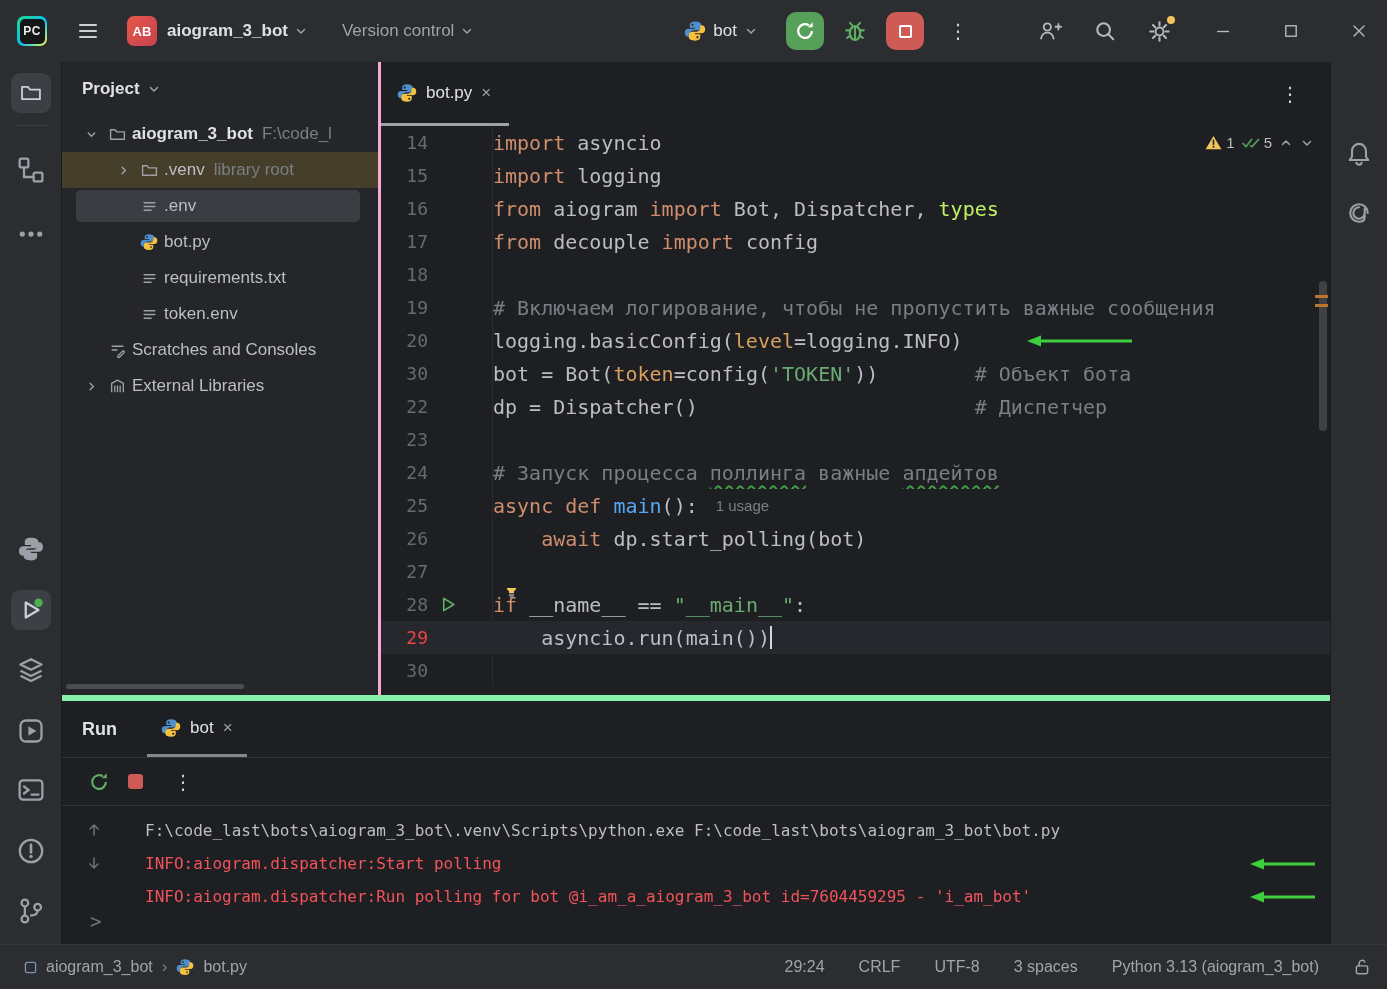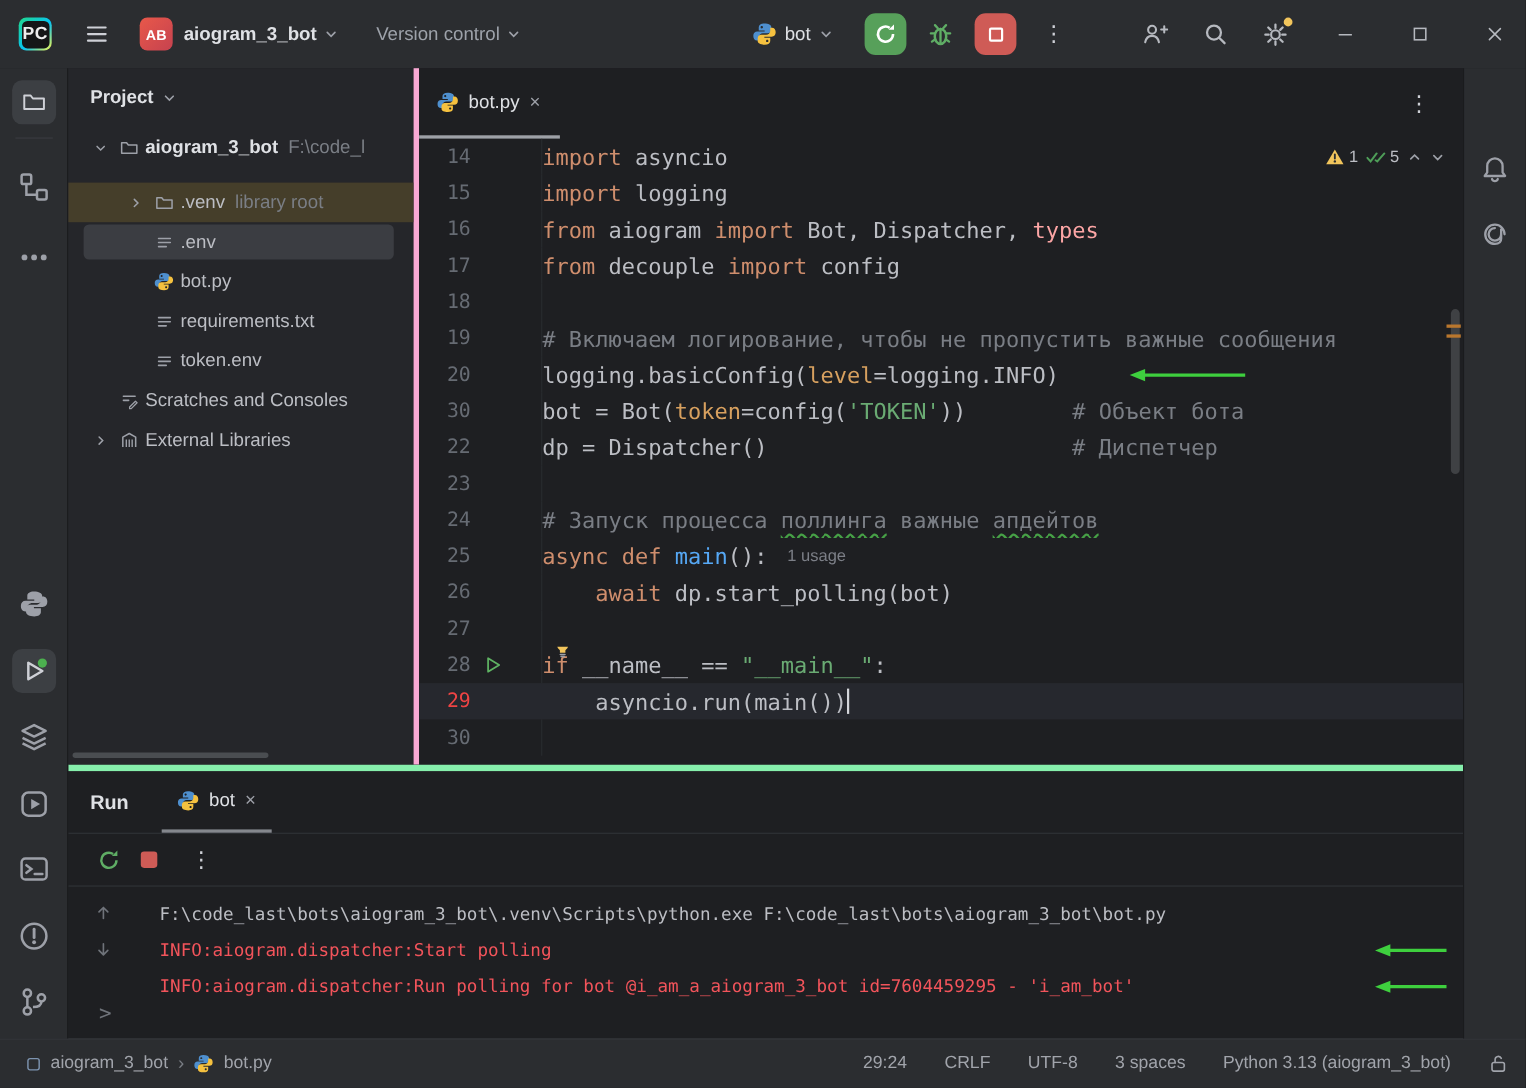--- a/index.html
+++ b/index.html
@@ -6,21 +6,21 @@
   html,body{width:1387px;height:989px;overflow:hidden;background:#1e1f22;
     font-family:"Liberation Sans","DejaVu Sans",sans-serif;color:#bcbec4;-webkit-font-smoothing:antialiased}
   svg{display:block}
   .window{width:1387px;height:989px;display:flex;flex-direction:column}
 
   
   .titlebar{height:62px;background:#2b2d30;display:flex;align-items:center;flex-shrink:0}
   .logo{width:30px;height:30px;border-radius:7px;margin-left:17px;flex-shrink:0;
     background:linear-gradient(135deg,#21d789,#07c3f2 55%,#fcf84a);padding:2.5px}
   .logo .in{width:100%;height:100%;background:#151617;border-radius:5px;display:flex;align-items:center;justify-content:center;
-    font-size:16px;font-weight:700;color:#ededed;letter-spacing:.5px}
+    font-size:12px;font-weight:700;color:#ededed;letter-spacing:.5px}
   .burger{margin-left:32px;display:flex;flex-direction:column;gap:4px;cursor:pointer}
   .burger i{display:block;width:18px;height:2px;background:#ced0d6;border-radius:1px}
   .badge{width:30px;height:30px;border-radius:7px;margin-left:30px;background:linear-gradient(135deg,#e8584a,#c6424f);
     color:#fff;font-size:13px;font-weight:700;display:flex;align-items:center;justify-content:center}
   .proj-name{margin-left:10px;font-size:17px;font-weight:600;color:#dfe1e5}
   .chev{margin-left:6px}
   .vcs{margin-left:34px;font-size:17px;color:#9da2aa}
   .tb-spacer{flex:1}
   .runcfg{display:flex;align-items:center;gap:7px}
   .runcfg span{font-size:17px;color:#dfe1e5}
@@ -43,21 +43,21 @@
   .stripe{border-right:1px solid #1a1b1d}
   .stripe.right{border-right:none}
   .sic{position:absolute;left:50%;transform:translateX(-50%);cursor:pointer;color:#9da0a8}
   .sic.box{width:40px;height:40px;border-radius:9px;background:#3c3f43;display:flex;align-items:center;justify-content:center}
   .stripe-div{position:absolute;top:63px;left:50%;transform:translateX(-50%);width:34px;height:1px;background:#3b3d41}
 
   .central{flex:1;display:flex;flex-direction:column;min-width:0}
   .toprow{flex:1;display:flex;min-height:0}
 
   
-  .project{width:319px;background:#25262a;border-right:5px solid #f9a8d4;position:relative;flex-shrink:0;overflow:hidden}
+  .project{width:319px;background:#25262a;border-right:3px solid #f9a8d4;position:relative;flex-shrink:0;overflow:hidden}
   .pp-head{height:54px;display:flex;align-items:center;padding-left:20px;gap:7px}
   .pp-head .t{font-size:17px;font-weight:600;color:#dfe1e5}
   .tree-row{height:36px;display:flex;align-items:center;position:relative;cursor:pointer;white-space:nowrap}
   .tree-row>*{position:relative;z-index:1}
   .tree-row .tw{width:26px;display:flex;justify-content:center;flex-shrink:0}
   .tree-row .ti{width:26px;display:flex;justify-content:center;flex-shrink:0}
   .tree-row .tl{font-size:17px;color:#bcbec4;margin-left:2px}
   .tree-row .tl.b{font-weight:700;color:#dfe1e5}
   .tree-row .th{font-size:17px;color:#7a7e85;margin-left:9px}
   .tree-row.lib{background:#453e2a}
@@ -73,21 +73,21 @@
   .tab-kebab{margin-left:auto;align-self:center;margin-right:26px;color:#ced0d6;font-size:20px;cursor:pointer;padding:4px}
   .code-area{flex:1;position:relative;overflow:hidden}
   .code-row{height:33px;display:flex;align-items:center;position:relative}
   .code-row.cur{background:#26282e}
   .ln{width:47px;text-align:right;font-family:"DejaVu Sans Mono",monospace;font-size:18px;color:#666b73;flex-shrink:0;cursor:pointer}
   .code-row.cur .ln{color:#ef4444}
   .gut{width:64px;flex-shrink:0;display:flex;align-items:center;padding-left:12px;cursor:pointer}
   .ct{flex:1;white-space:pre;font-family:"DejaVu Sans Mono",monospace;font-size:20px;border-left:1px solid #2a2c30;overflow:hidden;height:100%;display:flex;align-items:center}
   .code-row.cur .ct{border-left-color:transparent}
   .tk-kw{color:#cf8e6d}.tk-d{color:#bcbec4}.tk-s{color:#6aab73}.tk-c{color:#7a7e85}
-  .tk-na{color:#d7a05f}.tk-fn{color:#56a8f5}.tk-un{color:#fca5a5}
+  .tk-na{color:#d7a05f}.tk-fn{color:#56a8f5}.tk-un{color:#bef264}
   .tk-cw{color:#7a7e85;text-decoration:underline;text-decoration-style:wavy;text-decoration-color:#46a046;text-underline-offset:5px}
   .tk-inlay{margin-left:18px;font-family:"Liberation Sans",sans-serif;font-size:15px;color:#7c7f87;cursor:pointer}
   .caret{display:inline-block;width:2px;height:23px;background:#d4d6db;vertical-align:middle}
   .bulb{display:inline-block;width:0;height:0;position:relative}
   .bulb svg{position:absolute;left:-15px;top:-25px}
   .ed-arrow{position:absolute;right:195px;top:50%;transform:translateY(-50%);line-height:0}
   .inspections{position:absolute;top:8px;right:16px;display:flex;align-items:center;gap:7px;font-size:15px;color:#bcbec4;z-index:5}
   .inspections .grp{display:flex;align-items:center;gap:4px;cursor:pointer}
   .vscroll{position:absolute;right:3px;top:155px;width:8px;height:150px;background:rgba(150,153,158,.28);border-radius:4px;z-index:4}
   .mark{position:absolute;right:2px;width:13px;height:3px;background:#b9772e;z-index:4}
@@ -309,21 +309,21 @@
                   </svg>
                 </span>
                 <span class="ti">
                   <svg width="17" height="17" viewBox="0 0 16 16">
                     <path d="M1.5 3.5h4.2l1.5 2h7.3v7h-13z" fill="none" stroke="#9da0a8" stroke-width="1.3" stroke-linejoin="round"></path>
                   </svg>
                 </span>
                 <span class="tl b">aiogram_3_bot</span>
                 <span class="th">F:\code_l</span>
               </div>
-              <div class="tree-row lib" style="padding-left: 48px; margin-top: 14px;">
+              <div class="tree-row lib" style="padding-left: 48px;">
                 <span class="tw">
                   <svg width="13" height="13" viewBox="0 0 14 14">
                     <path d="M5.5 3.5 9 7l-3.5 3.5" fill="none" stroke="#9da0a8" stroke-width="1.5" stroke-linecap="round"></path>
                   </svg>
                 </span>
                 <span class="ti">
                   <svg width="17" height="17" viewBox="0 0 16 16">
                     <path d="M1.5 3.5h4.2l1.5 2h7.3v7h-13z" fill="none" stroke="#9da0a8" stroke-width="1.3" stroke-linejoin="round"></path>
                   </svg>
                 </span>

